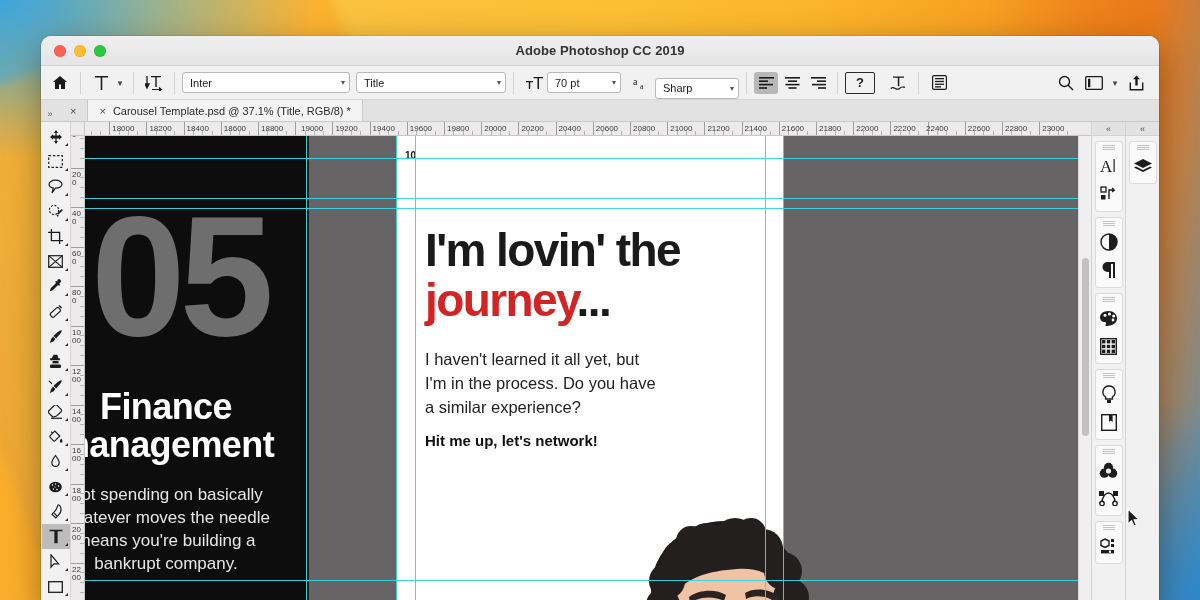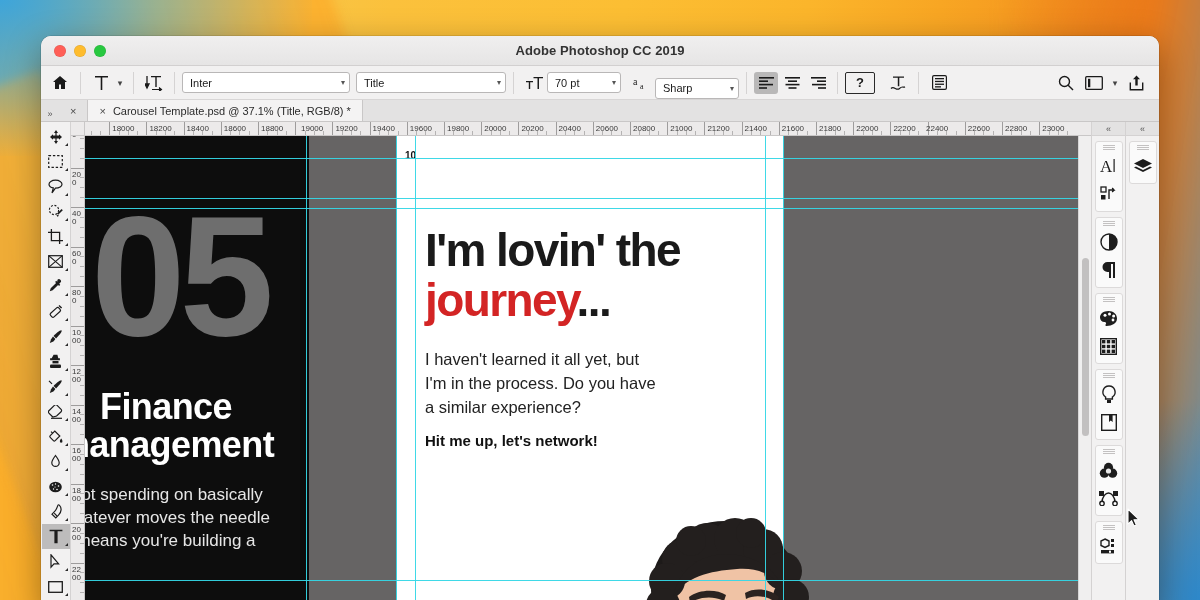--- a/index.html
+++ b/index.html
@@ -758,20 +758,21 @@
 
         <div class="canvas">
 
           <div class="artboard ab-dark">
             <div class="slide-num" style="left:68px; top:72px;">05</div>
             <div class="slide-h" style="left:0; right:0; top:250px;">Finance</div>
             <div class="slide-h" style="left:0; right:0; top:288px;">management</div>
             <div class="slide-b" style="left:0; right:0; top:348px;">Not spending on basically</div>
             <div class="slide-b" style="left:0; right:0; top:371px;">whatever moves the needle</div>
             <div class="slide-b" style="left:0; right:0; top:394px;">means you're building a</div>
+            <div class="slide-b" style="left:0; right:0; top:417px;">bankrupt company.</div>
           </div>
 
           <div class="artboard ab-light">
             <div class="layer-badge" style="left:8px; top:14px;">10</div>
 
             <div class="lt-line1" style="left:28px; top:87px;">I'm lovin' the</div>
             <div class="lt-line2" style="left:28px; top:137px;">
               <span>journey</span><span class="dots">...</span>
             </div>
 

